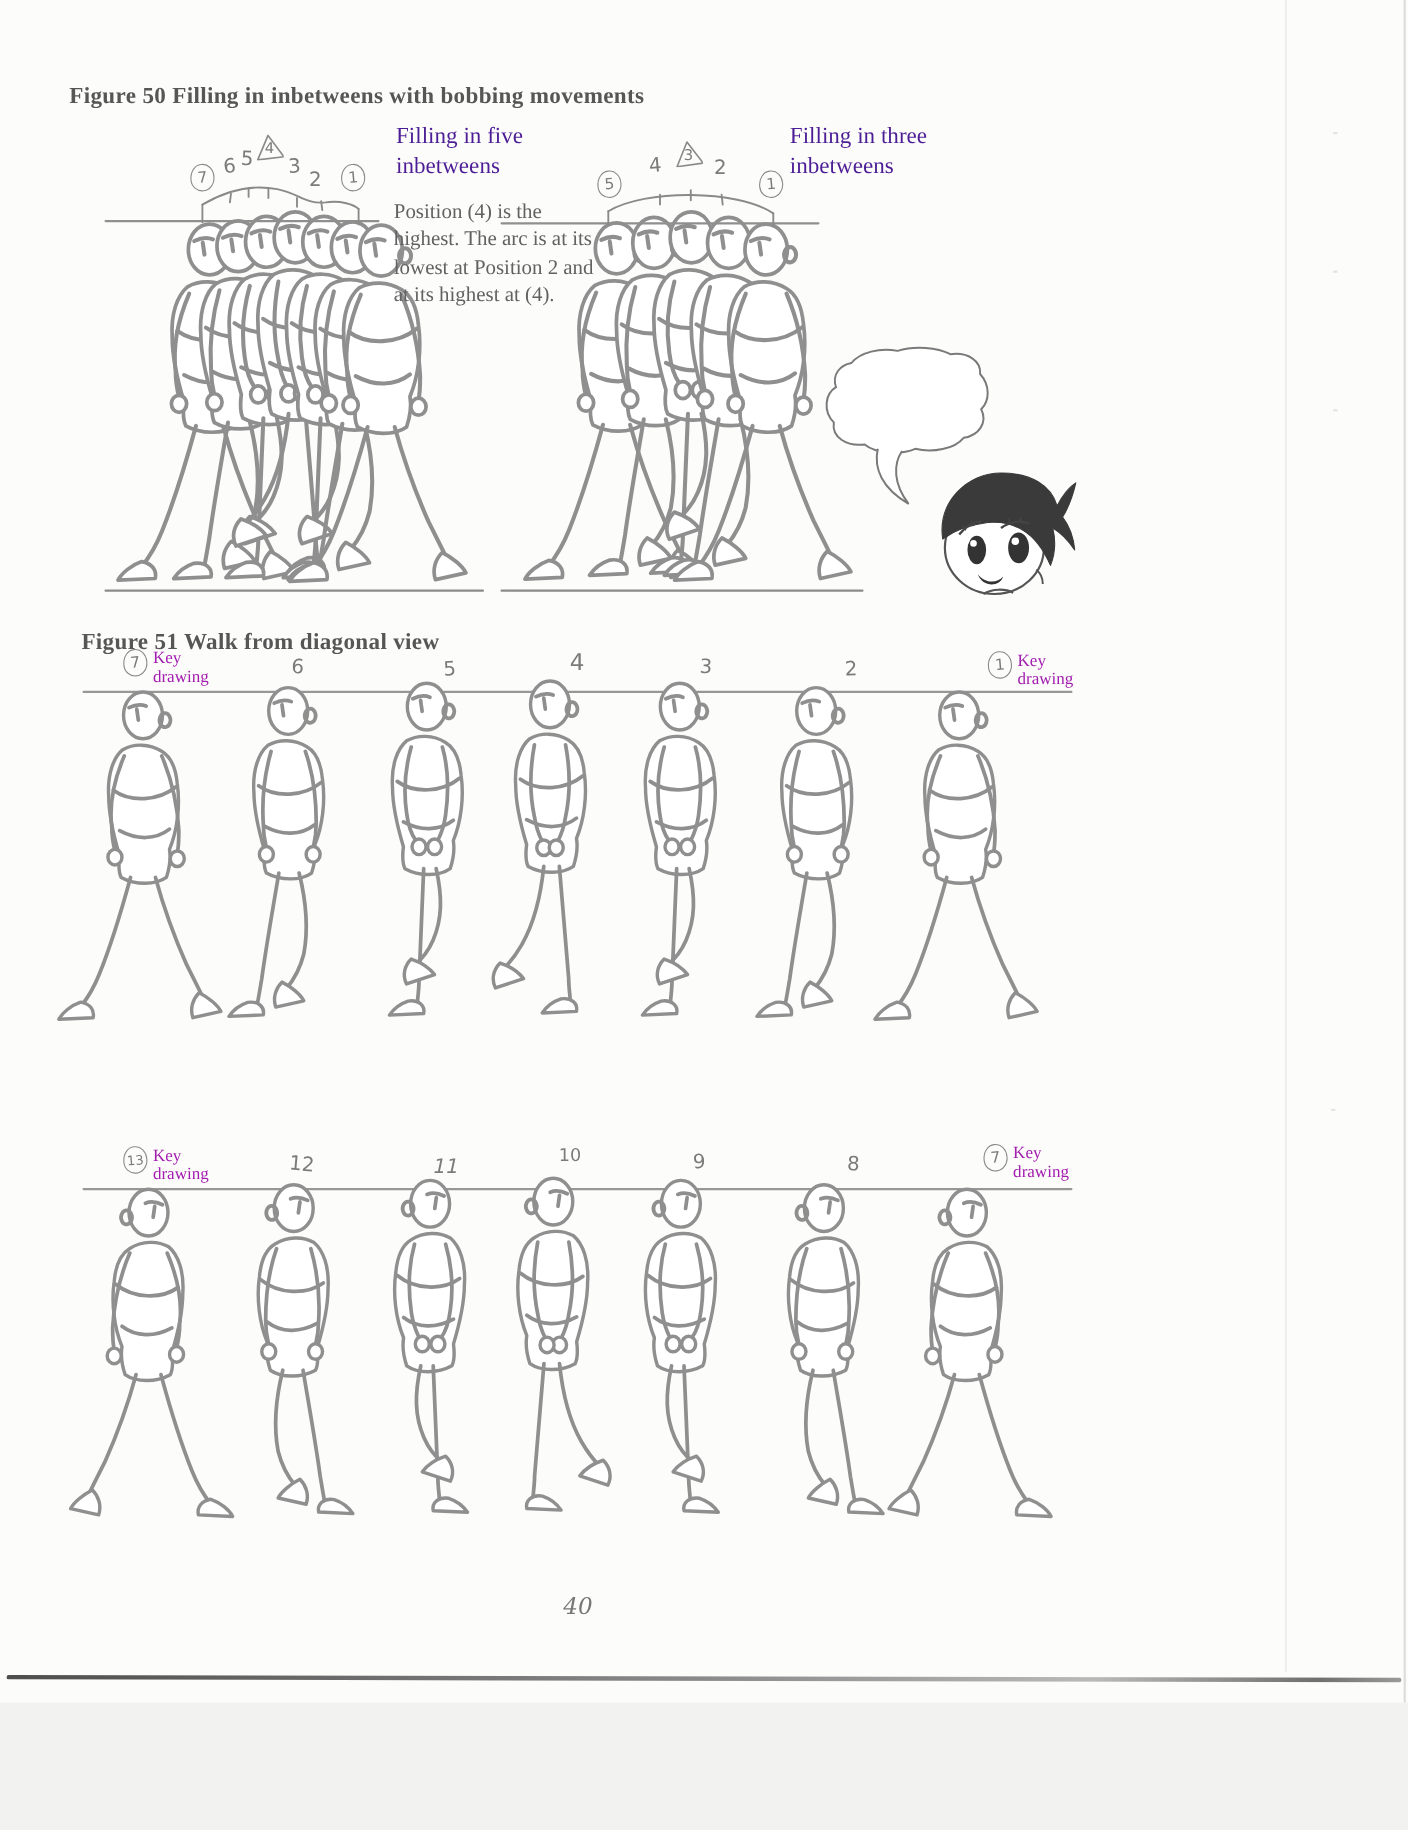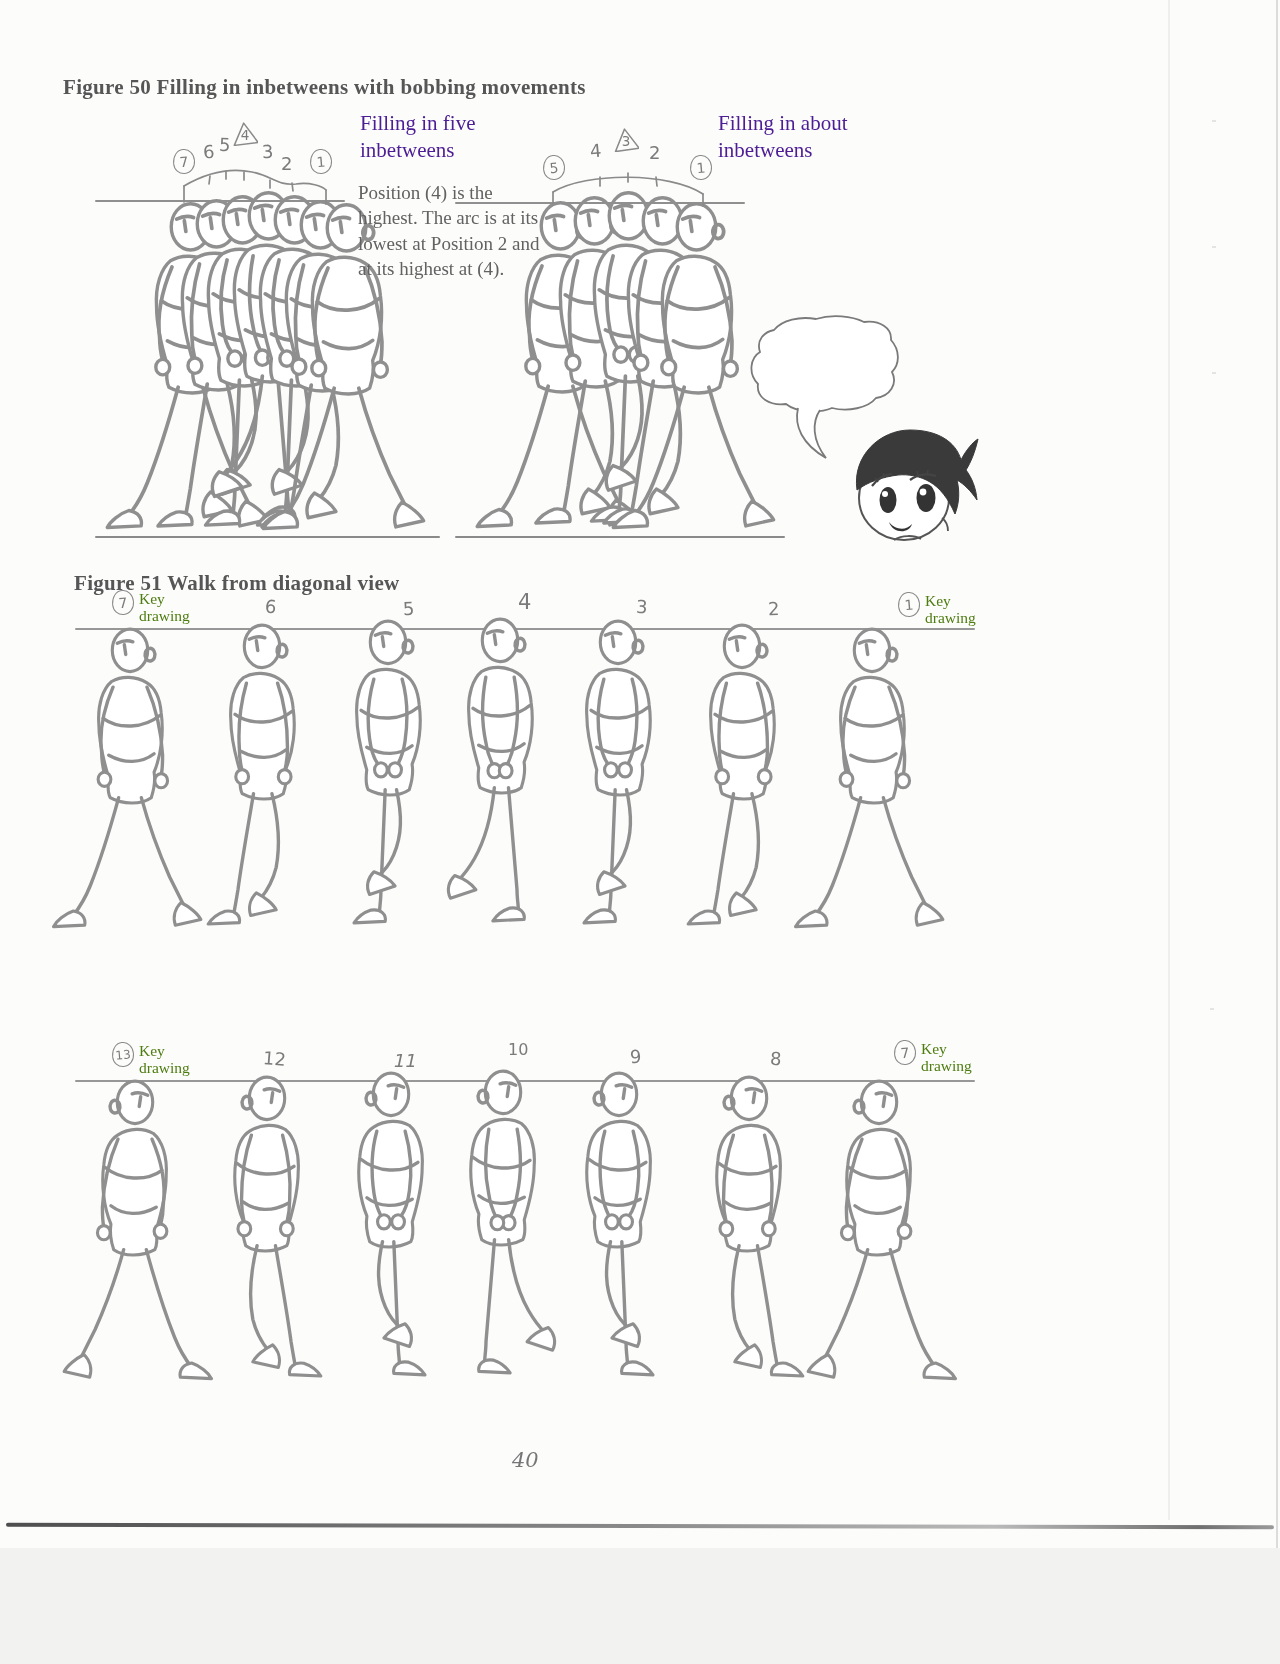--- a/index.html
+++ b/index.html
@@ -20,21 +20,21 @@
     display:flex;align-items:center;justify-content:center;
     font-family:"DejaVu Sans",sans-serif;font-size:14px;color:#7b7b7b;
     transform:rotate(-5deg);background:transparent;box-sizing:border-box;
   }
   .circ i{font-style:normal;}
   .tri{position:absolute;width:26px;height:24px;}
   .tri svg{position:absolute;left:0;top:0;}
   .tri i{position:absolute;left:0;top:5px;width:26px;text-align:center;font-style:normal;
     font-family:"DejaVu Sans",sans-serif;font-size:13.5px;color:#7b7b7b;}
   .keygrp{position:absolute;display:flex;align-items:flex-start;}
-  .keytxt{font-size:15.5px;line-height:1.1;color:#4d7c0f;display:inline-block;}
+  .keytxt{font-size:15.5px;line-height:1.1;color:#a21caf;display:inline-block;}
   .keytxt em{display:block;font-style:normal;}
   .bubble-text{position:absolute;width:140px;}
   .bubble-text p{margin:0;font-size:15.5px;line-height:1.45;text-align:center;color:#666;}
   .pageno{position:absolute;font-style:italic;font-size:21px;color:#767676;font-family:"DejaVu Serif",serif;}
   
   .hline{position:absolute;height:2px;background:#8f8f8f;border-radius:1px;}
   .gline{position:absolute;height:2.2px;background:#8a8a8a;border-radius:1px;}
   .rowline{position:absolute;height:1.8px;background:#979797;border-radius:1px;}
   .edge-r{position:absolute;width:2px;background:#dcdcdc;}
   .edge-faint{position:absolute;width:2px;background:#efefee;}
@@ -194,21 +194,21 @@
     <svg width="26" height="24" viewBox="0 0 26 24">
         <polygon points="13,1 25,22 1,22" fill="none" stroke="#8a8a8a" stroke-width="1.5" stroke-linejoin="round" transform="rotate(-8 13 12)"></polygon>
       </svg>
     <i>3</i>
   </span>
   <span class="num" style="left:649px;top:142px">2</span>
   <span class="circ" style="left:690px;top:155px">
       <i>1</i>
     </span>
 
-  <div class="cap-h" style="left:718px;top:110px;width:160px">Filling in about inbetweens</div>
+  <div class="cap-h" style="left:718px;top:110px;width:160px">Filling in three inbetweens</div>
 
   <svg class="bubble" style="left:738px;top:312px" width="170" height="152" viewBox="0 0 170 152">
     <path d="M36,18 C44,8 62,4 78,7 C94,2 114,4 126,10 C142,8 154,16 153,28 C162,38 162,52 154,60 C160,72 152,84 138,86 C130,96 110,100 94,96 C80,102 58,100 48,92 C32,94 18,86 20,72 C10,62 12,46 22,40 C18,28 26,20 36,18 Z" fill="#ffffff" stroke="#7a7a7a" stroke-width="1.8"></path>
     <path d="M60,96 C56,114 64,132 88,146 C74,128 74,110 82,98" fill="#ffffff" stroke="#7a7a7a" stroke-width="1.8"></path>
   </svg>
   <svg class="astro" style="left:842px;top:424px" width="140" height="124" viewBox="0 0 140 124">
     <ellipse cx="62" cy="74" rx="45" ry="42" fill="#fff" stroke="#555" stroke-width="2"></ellipse>
     <path d="M15,66 C10,32 38,6 68,6 C96,6 114,18 119,36 C124,26 131,18 136,15 C133,28 129,38 124,46 C130,54 134,64 135,76 C129,67 122,60 115,56 C118,68 117,80 113,90 C106,74 98,64 88,58 C78,52 66,50 56,51 C40,53 26,58 15,66 Z" fill="#3a3a3a" stroke="#3a3a3a" stroke-linejoin="round"></path>
     <path d="M30,62 C36,54 44,50 50,50" fill="none" stroke="#444" stroke-width="2.2"></path>
     <path d="M36,58 l-3,-4 M43,54 l-2,-5" stroke="#444" stroke-width="1.6"></path>

